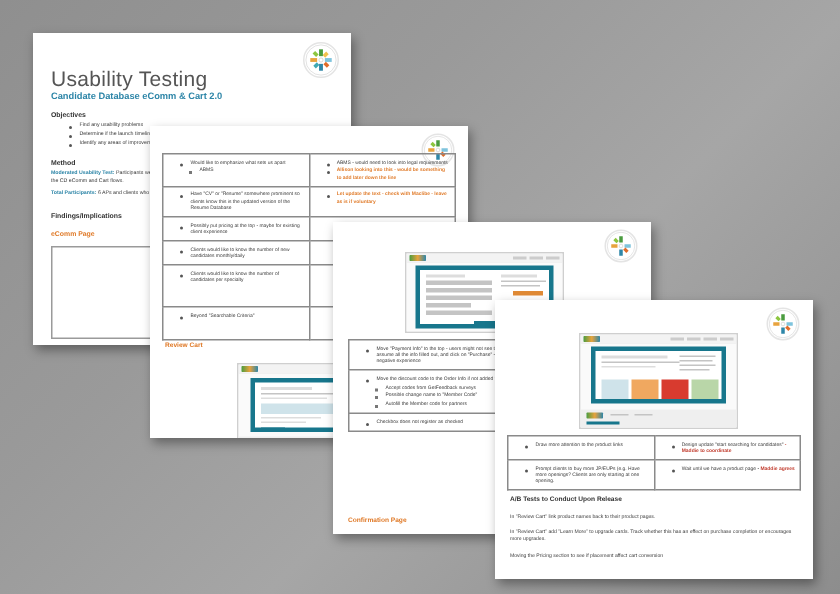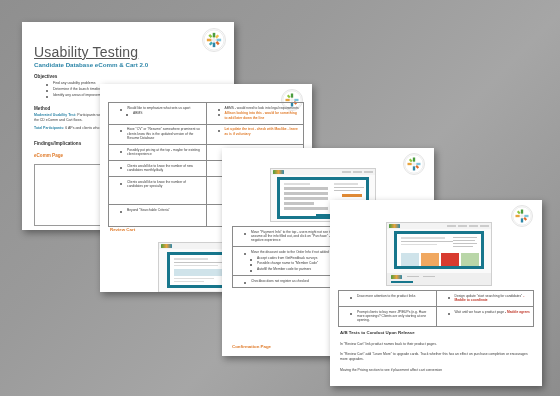--- a/index.html
+++ b/index.html
@@ -15,21 +15,21 @@
     box-shadow:2px 3px 7px rgba(0,0,0,.38);
     overflow:hidden;
   }
   .slide-inner{position:absolute;inset:0;}
 
   
   .logo{position:absolute;border-radius:50%;background:#fff;
         border:1px solid #e4e4e4;display:block;}
 
   
-  .title{color:#555;font-weight:400;letter-spacing:.2px;text-decoration:underline;}
+  .title{color:#555;font-weight:400;letter-spacing:.2px;}
   .subtitle{color:#2e86a8;font-weight:bold;}
   .h-sec{color:#333;font-weight:bold;}
   .body-txt{color:#3b3b3b;}
   .accent{color:#e07b2a;font-weight:bold;}
   .tealtxt{color:#2e86a8;font-weight:bold;}
   .redtxt{color:#c0392b;font-weight:bold;}
   ul{margin:0;padding-left:9px;list-style:none;}
   li{position:relative;padding-left:6px;margin-bottom:1.5px;}
   li:before{content:"";position:absolute;left:-1px;top:3px;
     width:2px;height:2px;border-radius:50%;background:#555;}

